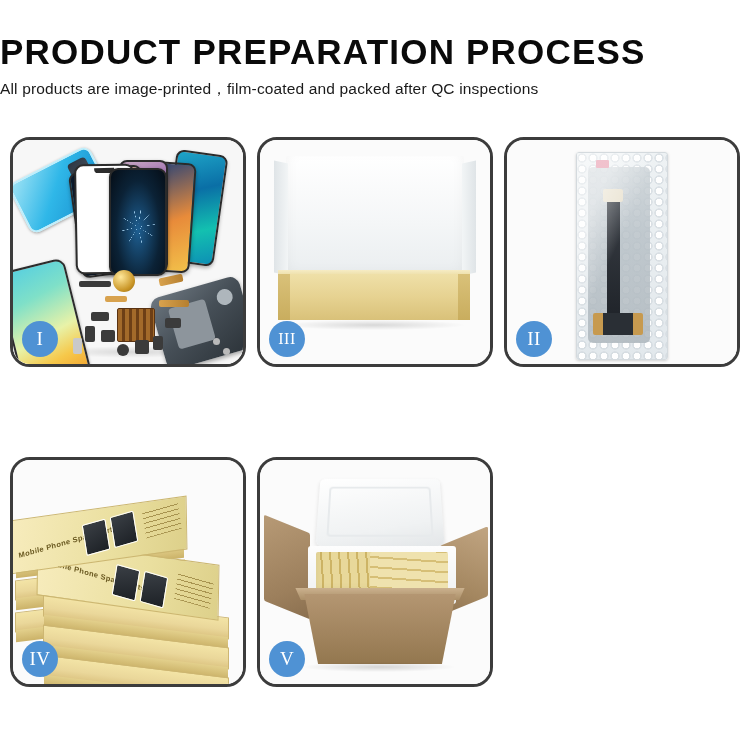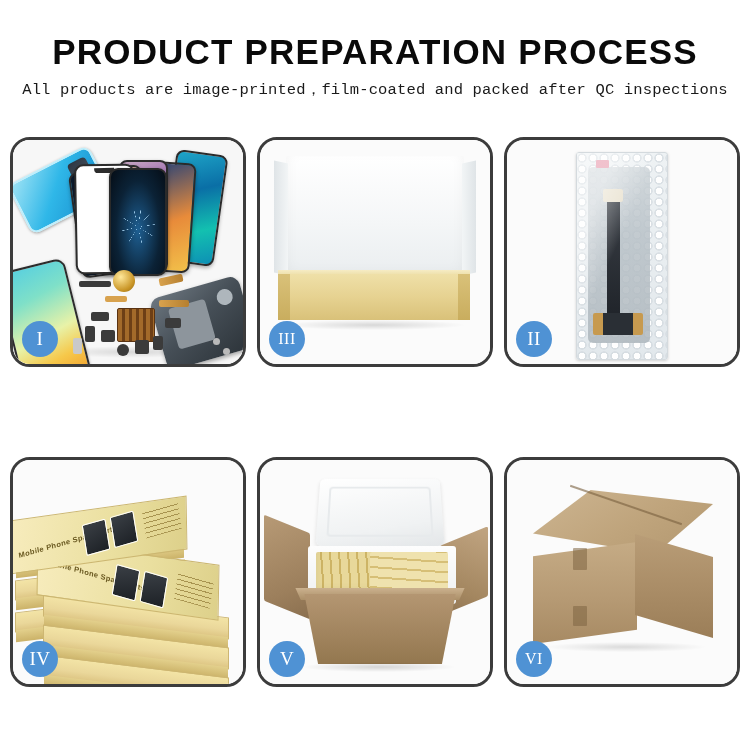--- a/index.html
+++ b/index.html
@@ -11,37 +11,36 @@
     width: 750px;
     height: 750px;
     font-family: "Liberation Sans", sans-serif;
     overflow: hidden;
     position: relative;
   }
 
   
   #header {
     padding-top: 34px;
-    text-align: center;
   }
   #page-title {
     font-size: 35px;
     font-weight: bold;
     letter-spacing: 1.2px;
     color: #0a0a0a;
     line-height: 1.05;
     font-family: "Liberation Sans", sans-serif;
   }
   #page-subtitle {
     margin-top: 8px;
     font-size: 15.5px;
     font-weight: normal;
     letter-spacing: 0.15px;
     color: #1a1a1a;
-    font-family: Liberation Mono, monospace;
+    font-family: Liberation Sans, sans-serif;
   }
 
   
   #panel-grid {
     position: absolute;
     left: 10px;
     top: 137px;
     width: 730px;
     display: grid;
     grid-template-columns: repeat(3, 236px);
@@ -540,26 +539,14 @@
       <div class="foambox"></div>
       <div class="contents"></div>
       <div class="contents2"></div>
       <div class="cartonlip"></div>
       <div class="carton"></div>
       <div class="shadow"></div>
     </div>
     <div class="badge">V</div>
   </div>
 
-  <div class="panel p6">
-    <div class="stage">
-      <div class="top"></div>
-      <div class="topseam"></div>
-      <div class="front"></div>
-      <div class="side"></div>
-      <div class="tab" style="left:66px; top:88px; width:14px; height:22px;"></div>
-      <div class="tab" style="left:66px; top:146px; width:14px; height:20px;"></div>
-      <div class="shadow"></div>
-    </div>
-    <div class="badge sm">VI</div>
-  </div>
 
 </div>
 
 </body></html>

